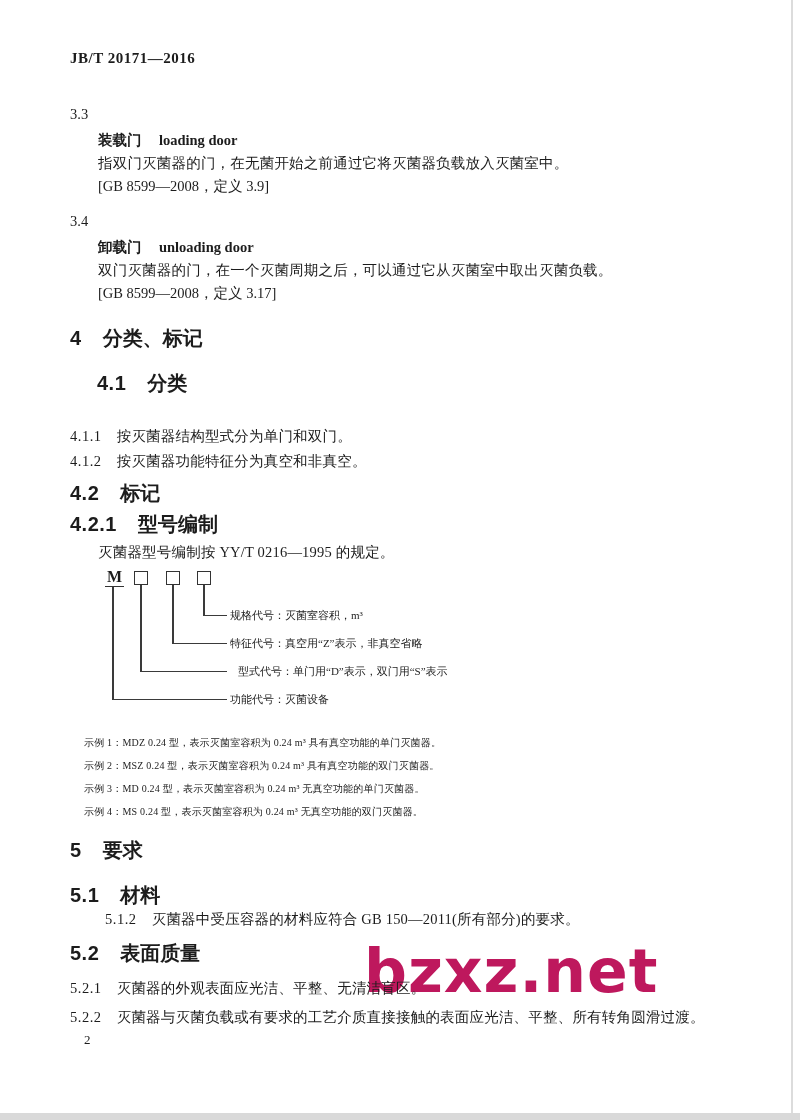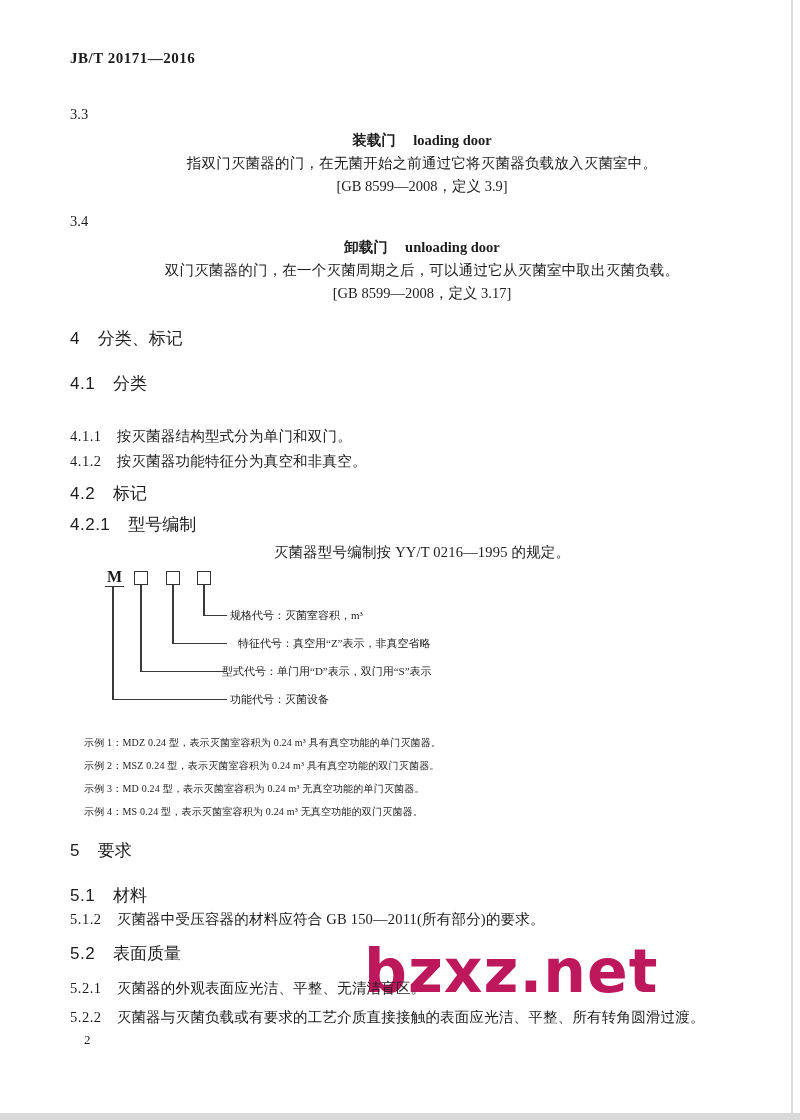--- a/index.html
+++ b/index.html
@@ -6,23 +6,23 @@
   body{
     width:800px;height:1120px;position:relative;overflow:hidden;
     background:#ffffff;color:#1c1c1c;
     font-family:"Liberation Serif","DejaVu Serif",serif;
   }
   .content{position:absolute;left:70px;top:50px;width:676px;z-index:2;}
   p{margin:0;padding:0;}
   .body-text{font-size:14.5px;line-height:23px;}
   .doc-header{font-size:15px;font-weight:bold;letter-spacing:.5px;}
   .clause-num{margin-right:1.05em;letter-spacing:.5px;}
-  .heading{font-weight:normal;font-size:17px;line-height:23px;
+  .heading{font-weight:bold;font-size:20px;line-height:23px;
            font-family:"Liberation Sans","DejaVu Sans",sans-serif;}
-  .indent{margin-left:28px;text-align:center;}
+  .indent{margin-left:28px;}
   .term-head{font-weight:bold;}
   .term-en{font-weight:bold;margin-left:1.2em;
            font-family:"Liberation Serif",serif;}
   .mt-sec{margin-top:22px;}
   .example{font-size:10px;line-height:23px;margin-left:14px;letter-spacing:.2px;}
   .para{letter-spacing:.2px;}
   
   .diagram{position:relative;height:152px;margin-top:4px;margin-left:30px;}
   .dg-abs{position:absolute;}
   .m-prefix{font-size:16px;font-weight:bold;border-bottom:1.5px solid #333;
@@ -64,21 +64,21 @@
   <p class="body-text indent" style="margin-top:3px;">
     <span class="term-head">卸载门</span><span class="term-en">unloading door</span>
   </p>
   <p class="body-text indent para">双门灭菌器的门，在一个灭菌周期之后，可以通过它从灭菌室中取出灭菌负载。</p>
   <p class="body-text indent">[GB 8599—2008，定义 3.17]</p>
 
   <p class="heading mt-sec">
     <span class="clause-num">4</span><span>分类、标记</span>
   </p>
 
-  <p class="heading" style="margin-top:22px;">
+  <p class="heading" style="margin-top:22px;margin-left:27px;">
     <span class="clause-num">4.1</span><span>分类</span>
   </p>
 
   <p class="body-text para" style="margin-top:30px;">
     <span class="clause-num">4.1.1</span><span>按灭菌器结构型式分为单门和双门。</span>
   </p>
   <p class="body-text para" style="margin-top:2px;">
     <span class="clause-num">4.1.2</span><span>按灭菌器功能特征分为真空和非真空。</span>
   </p>
 
@@ -102,42 +102,42 @@
     <span class="dg-abs vline" style="left:40px;top:17px;height:87px;"></span>
     <span class="dg-abs vline" style="left:72px;top:17px;height:59px;"></span>
     <span class="dg-abs vline" style="left:103px;top:17px;height:31px;"></span>
 
     <span class="dg-abs hline" style="left:103px;top:46.5px;width:24px;"></span>
     <span class="dg-abs hline" style="left:72px;top:74.5px;width:55px;"></span>
     <span class="dg-abs hline" style="left:40px;top:102.5px;width:87px;"></span>
     <span class="dg-abs hline" style="left:12px;top:130.5px;width:115px;"></span>
 
     <span class="dg-abs dg-label" style="left:130px;top:39px;">规格代号：灭菌室容积，m³</span>
-    <span class="dg-abs dg-label" style="left:130px;top:67px;margin-left:8px;">特征代号：真空用“Z”表示，非真空省略</span>
-    <span class="dg-abs dg-label" style="left:122px;top:95px;">型式代号：单门用“D”表示，双门用“S”表示</span>
+    <span class="dg-abs dg-label" style="left:130px;top:67px;">特征代号：真空用“Z”表示，非真空省略</span>
+    <span class="dg-abs dg-label" style="left:138px;top:95px;">型式代号：单门用“D”表示，双门用“S”表示</span>
     <span class="dg-abs dg-label" style="left:130px;top:123px;">功能代号：灭菌设备</span>
   </div>
 
 
   <div style="margin-top:11px;">
     <p class="example">示例 1：MDZ 0.24 型，表示灭菌室容积为 0.24 m³ 具有真空功能的单门灭菌器。</p>
     <p class="example">示例 2：MSZ 0.24 型，表示灭菌室容积为 0.24 m³ 具有真空功能的双门灭菌器。</p>
     <p class="example">示例 3：MD 0.24 型，表示灭菌室容积为 0.24 m³ 无真空功能的单门灭菌器。</p>
     <p class="example">示例 4：MS 0.24 型，表示灭菌室容积为 0.24 m³ 无真空功能的双门灭菌器。</p>
   </div>
 
   <p class="heading" style="margin-top:16px;">
     <span class="clause-num">5</span><span>要求</span>
   </p>
 
   <p class="heading" style="margin-top:22px;">
     <span class="clause-num">5.1</span><span>材料</span>
   </p>
 
-  <p class="body-text para" style="margin-top:1px;">
+  <p class="body-text para" style="margin-top:1px;margin-left:35px;">
     <span class="clause-num">5.1.2</span><span>灭菌器中受压容器的材料应符合 GB 150—2011(所有部分)的要求。</span>
   </p>
 
   <p class="heading" style="margin-top:11px;">
     <span class="clause-num">5.2</span><span>表面质量</span>
   </p>
 
   <p class="body-text para" style="margin-top:12px;">
     <span class="clause-num">5.2.1</span><span>灭菌器的外观表面应光洁、平整、无清洁盲区。</span>
   </p>

